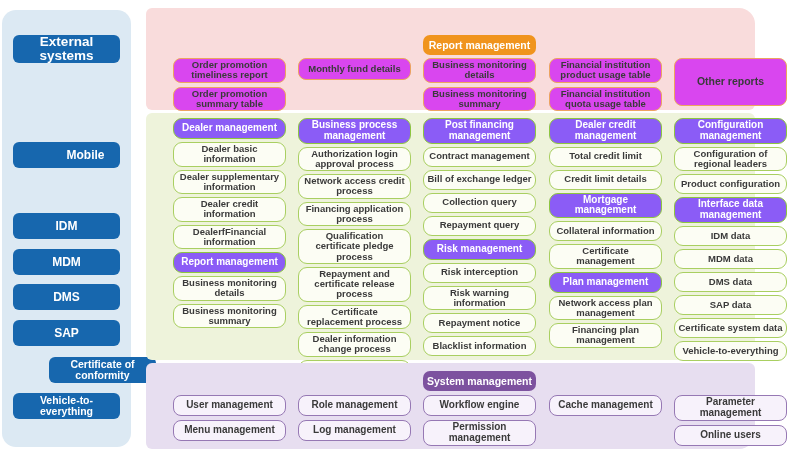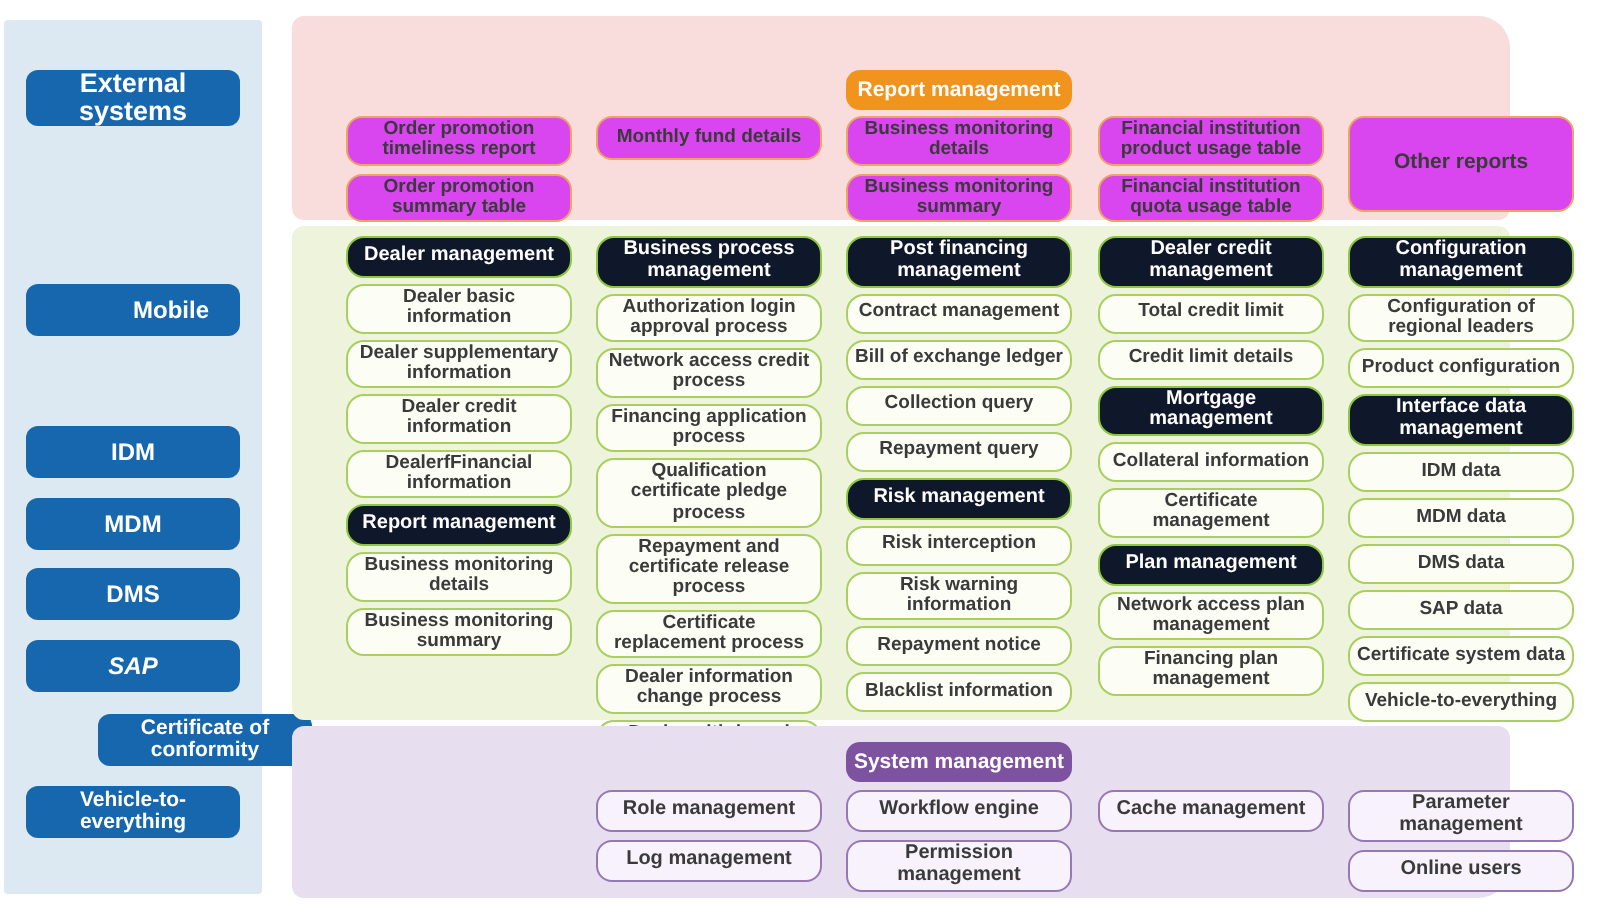--- a/index.html
+++ b/index.html
@@ -8,34 +8,34 @@
     font-family:"Liberation Sans", sans-serif; overflow:hidden;
   }
   .title {
     position:absolute; left:133px; top:10px; width:662px;
     text-align:center; font-size:12.5px; font-weight:bold; color:#222;
     letter-spacing:.4px;
   }
   
   .sidebar {
     position:absolute; left:2px; top:10px; width:129px; height:437px;
-    background:#dce9f3; border-radius:2px;
+    background:#dce9f3; border-radius:14px;
   }
   .side-btn {
     position:absolute; left:11px; width:107px; height:26px;
     background:#1767ae; border-radius:6px; color:#fff; font-weight:bold;
     font-size:12px; display:flex; align-items:center; justify-content:center;
     text-align:center; line-height:1.05; padding:0 2px; box-sizing:border-box;
   }
   .sb0 { top:25px; height:28px; font-size:13.5px; }
   .sb1 { top:132px;padding-left:40px; }
   .sb2 { top:203px; }
   .sb3 { top:239px; }
   .sb4 { top:274px; }
-  .sb5 { top:310px;font-style:italic; }
+  .sb5 { top:310px; }
   .sb6 { top:347px; font-size:10.5px;margin-left:36px; }
   .sb7 { top:383px; font-size:10.5px; }
   
   .sec { position:absolute; left:146px; width:609px; }
   .sec-report  { top:8px;   height:102px; background:#f9dcdc; border-radius:6px 16px 6px 6px; }
   .sec-business{ top:113px; height:247px; background:#eef3db; border-radius:6px; }
   .sec-system  { top:363px; height:86px;  background:#e7def0; border-radius:6px 6px 16px 6px; }
   
   .pill {
     position:absolute; left:277px; width:113px; height:20px;
@@ -54,21 +54,21 @@
   .col-p { top:32px; gap:4px; }
   
   .box {
     box-sizing:border-box; display:flex; align-items:center; justify-content:center;
     text-align:center; font-weight:bold; color:#3a3a3a; line-height:1.08;
     padding:1px 3px; border-radius:8px;
   }
   .rbox { min-height:22px; background:#d946ef; border:1px solid #eca45f; font-size:9.5px; }
   .rbox.tall { min-height:48px; font-size:10.5px; }
   .gbox { min-height:20px; background:#fcfdf4; border:1px solid #a9cf61; border-radius:9px; font-size:9.5px; }
-  .gbox.hd { background:#0f172a; border-color:#8dc63f; color:#ffffff; font-size:10px; min-height:21px; }
+  .gbox.hd { background:#8b5cf6; border-color:#8dc63f; color:#ffffff; font-size:10px; min-height:21px; }
   .pbox { min-height:21px; background:#f7f2fb; border:1px solid #9678b4; font-size:10px; }
 </style>
 </head>
 <body>
 
 <div class="canvas">
 
   <div class="sidebar">
     <div class="side-btn sb0">External systems</div>
     <div class="side-btn sb1">Mobile</div>
@@ -168,20 +168,25 @@
         <div class="box gbox">MDM data</div>
         <div class="box gbox">DMS data</div>
         <div class="box gbox">SAP data</div>
         <div class="box gbox">Certificate system data</div>
         <div class="box gbox">Vehicle-to-everything</div>
       </div>
   </div>
 
   <div class="sec sec-system">
     <div class="pill pill-purple">System management</div>
+    <div class="col col-p cl1">
+
+    <div class="box pbox">User management</div>
+        <div class="box pbox">Menu management</div>
+      </div>
     <div class="col col-p cl2">
 
     <div class="box pbox">Role management</div>
         <div class="box pbox">Log management</div>
       </div>
     <div class="col col-p cl3">
 
     <div class="box pbox">Workflow engine</div>
         <div class="box pbox">Permission management</div>
       </div>

